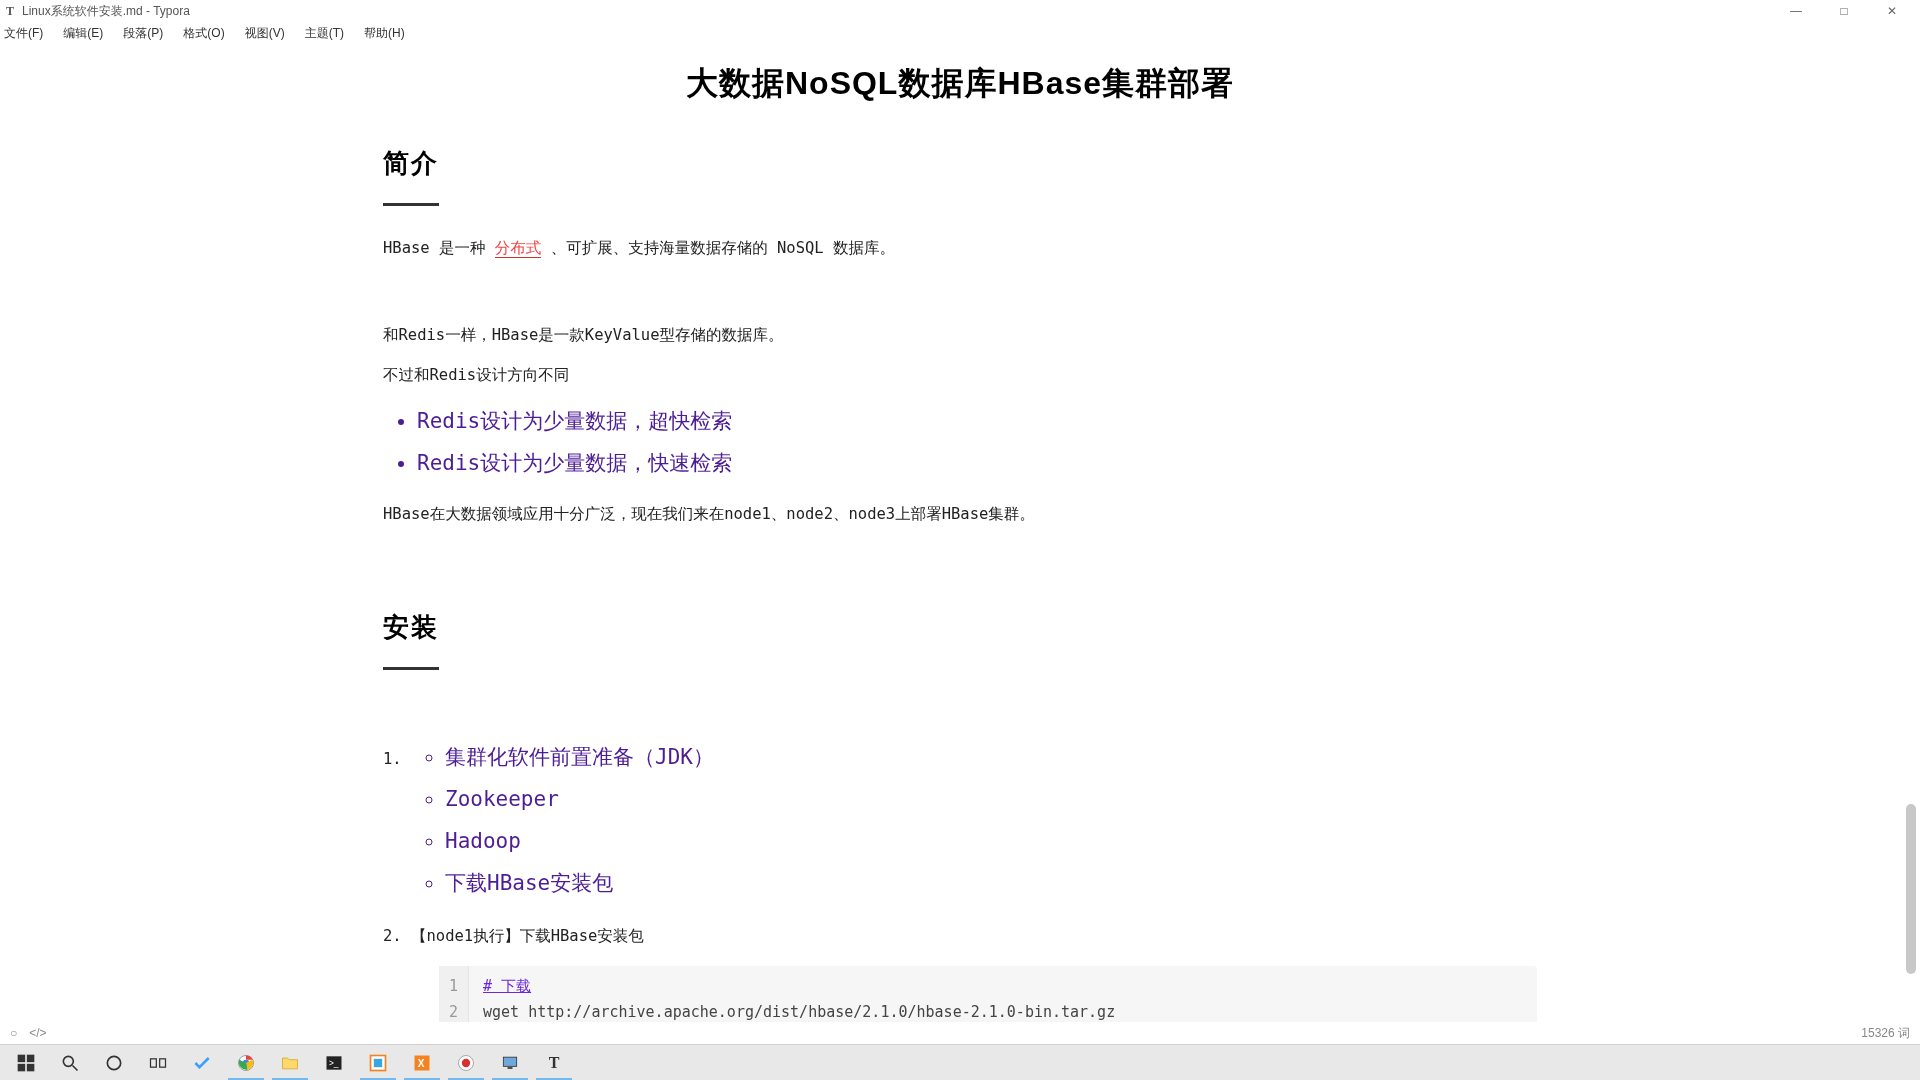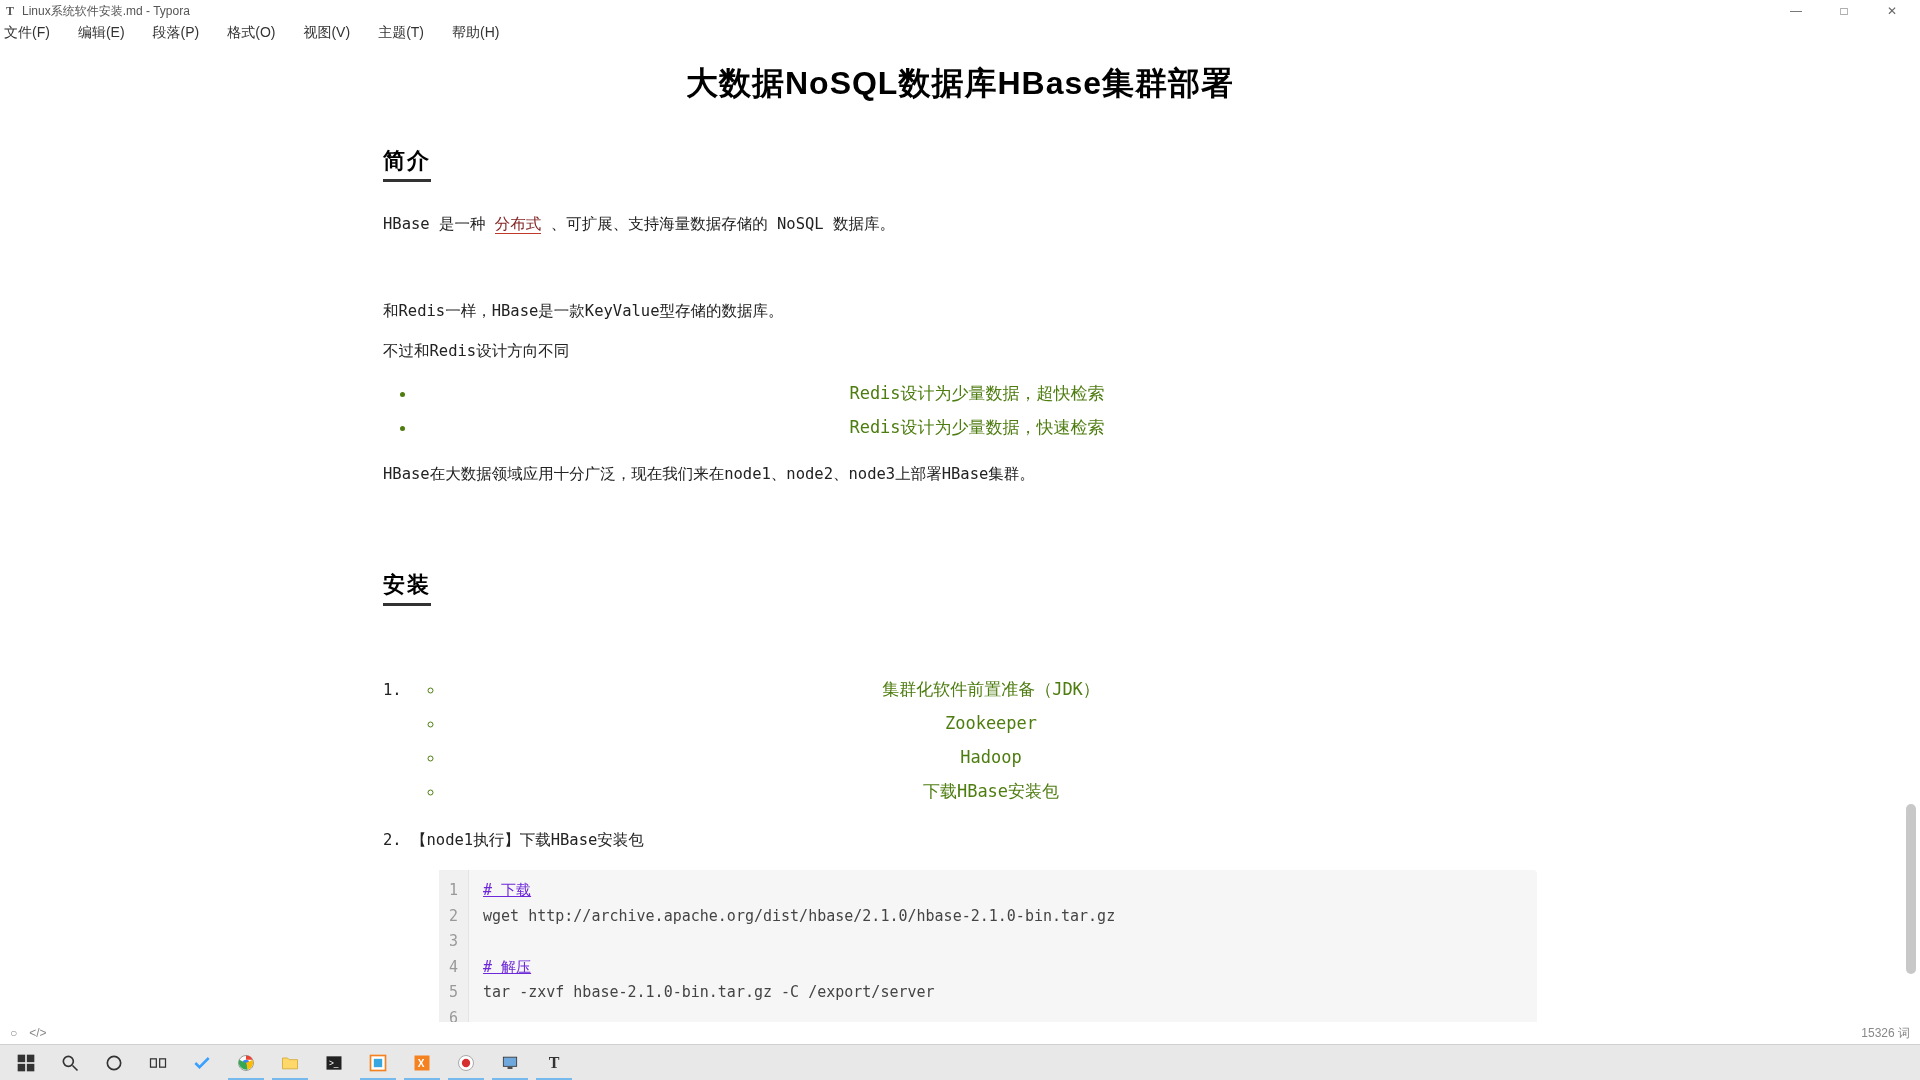--- a/index.html
+++ b/index.html
@@ -2,31 +2,31 @@
 <html><head>
 <meta charset="utf-8">
 <style>
   * { margin: 0; padding: 0; box-sizing: border-box; }
   html, body { width: 1920px; height: 1080px; font-family: "Microsoft YaHei", "PingFang SC", sans-serif; background: #fff; overflow: hidden; }
   .titlebar { height: 22px; display: flex; align-items: center; padding: 0 4px; font-size: 12px; color: #555; }
   .titlebar .app-icon { width: 12px; height: 12px; margin-right: 6px; display: inline-flex; align-items: center; justify-content: center; font-weight: bold; font-family: Georgia, serif; }
   .titlebar .spacer { flex: 1; }
   .win-controls { display: flex; gap: 24px; padding-right: 12px; }
   .win-controls span { width: 24px; text-align: center; color: #666; cursor: default; }
-  .menubar { height: 22px; display: flex; align-items: center; padding: 0 4px; font-size: 14px; color: #333; gap: 28px; }
+  .menubar { height: 22px; display: flex; align-items: center; padding: 0 4px; font-size: 12px; color: #333; gap: 20px; }
   .menubar span { cursor: default; }
   .content-wrap { position: absolute; top: 44px; bottom: 28px; left: 0; right: 0; overflow-y: auto; }
   .content { width: 1170px; margin: 0 auto; padding: 0 8px 40px 8px; }
   .doc-title { font-size: 32px; font-weight: 700; text-align: center; margin: 18px 0 40px 0; letter-spacing: 1px; }
-  h2.section { font-size: 22px; font-weight: 700; display: inline-block; border-bottom: 3px solid #333; padding-bottom: 3px; margin-bottom: 28px; letter-spacing: 2px; }
+  h2.section { font-size: 26px; font-weight: 700; display: inline-block; border-bottom: 3px solid #333; padding-bottom: 22px; margin-bottom: 28px; letter-spacing: 2px; }
   p.body { font-size: 15.5px; line-height: 1.9; font-family: "Consolas","Microsoft YaHei",monospace; margin-bottom: 10px; color: #222; }
   .gap { height: 48px; }
-  a.link { color: #7f1d1d; text-decoration: none; border-bottom: 1px solid #c0392b; }
+  a.link { color: #ef4444; text-decoration: none; border-bottom: 1px solid #c0392b; }
   ul.bullets { list-style: disc; padding-left: 34px; margin: 6px 0 16px 0; }
-  ul.bullets li { font-size: 17px; line-height: 2.0; font-family: "Consolas","Microsoft YaHei",monospace; color: #4d7c0f; text-align: center; }
+  ul.bullets li { font-size: 21px; line-height: 2.0; font-family: "Consolas","Microsoft YaHei",monospace; color: #4c1d95; }
   ul.bullets.hollow { list-style: circle; }
   ol.steps { padding-left: 28px; margin-top: 10px; }
   ol.steps > li { font-size: 15.5px; line-height: 2.1; font-family: "Consolas","Microsoft YaHei",monospace; color: #222; margin-bottom: 8px; }
   .codeblock { margin: 14px 0 0 28px; background: #f6f6f6; border-radius: 4px; display: flex; font-family: Consolas, monospace; font-size: 15px; line-height: 1.7; }
   .codeblock .gutter { background: #f0f0f0; color: #999; text-align: right; padding: 8px 10px; border-right: 1px solid #e4e4e4; user-select: none; }
   .codeblock .code { padding: 8px 14px; color: #444; white-space: pre; flex: 1; }
   .codeblock .comment { color: #6d28d9; text-decoration: underline; }
   .statusbar { position: absolute; bottom: 36px; left: 0; right: 0; height: 22px; display: flex; align-items: center; padding: 0 10px; font-size: 12px; color: #888; background: #fff; }
   .statusbar .spacer { flex: 1; }
   .status-icon { margin-right: 12px; }

